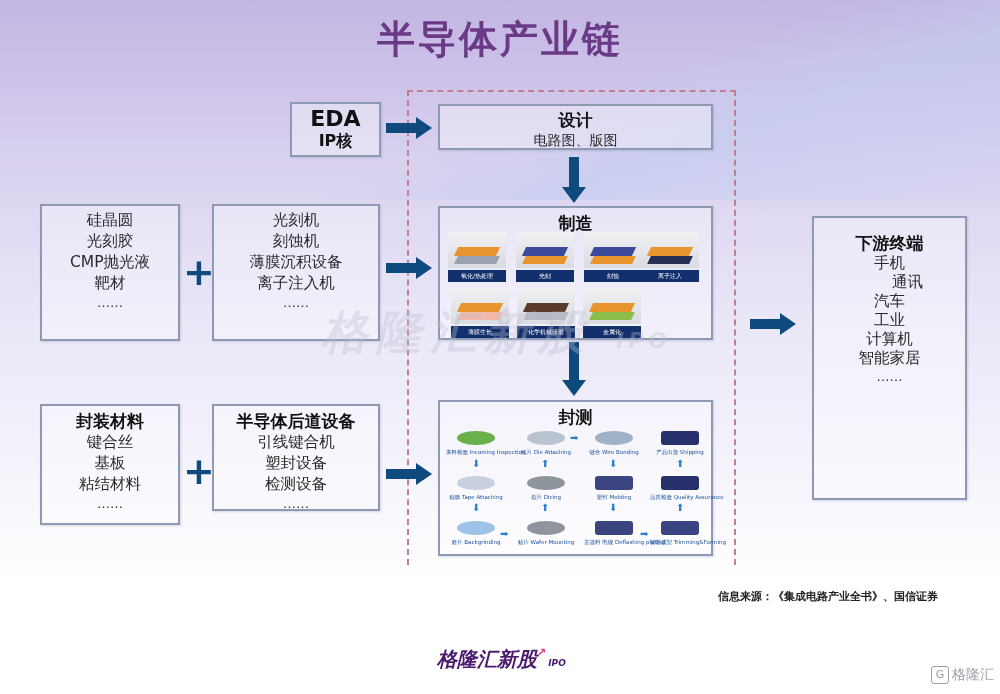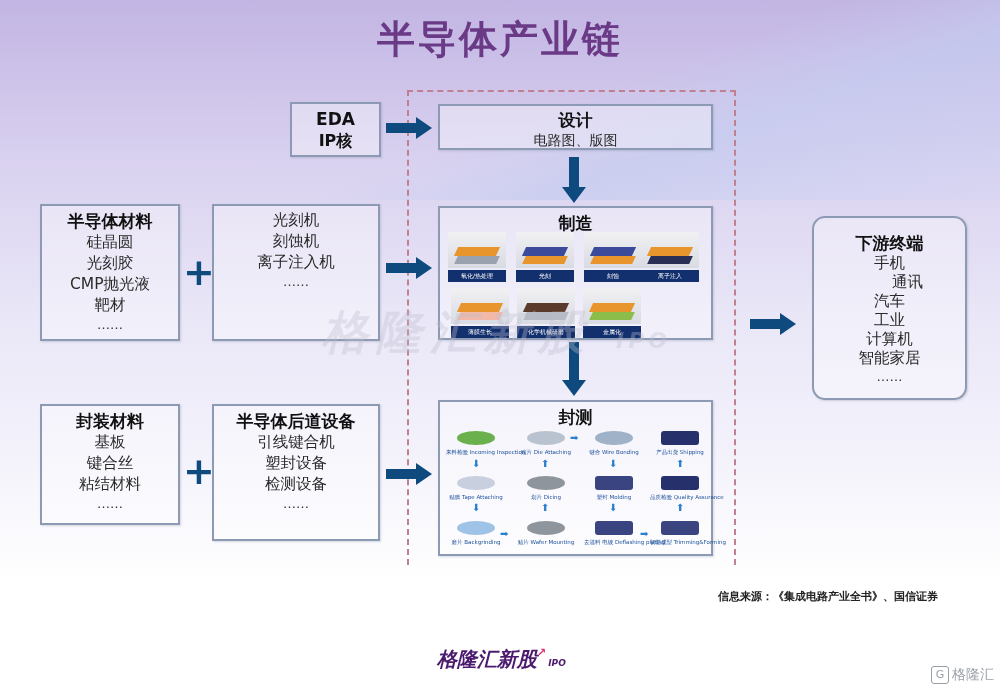--- a/index.html
+++ b/index.html
@@ -52,21 +52,21 @@
 </head>
 <body>
 
 <div class="bg-wedge"></div>
 
 <div class="title">半导体产业链</div>
 
 <div class="dashed"></div>
 
 <div class="box" style="left:290px; top:102px; width:91px; height:55px; padding-top:4px;">
-  <div class="head" style="font-size:17px;">EDA</div>
+  <div class="head" style="font-size:22px;">EDA</div>
   <div class="head" style="font-size:16px;">IP核</div>
 </div>
 
 <svg class="arrow" style="left:386px; top:116px;" width="48" height="24" viewBox="0 0 48 24">
   <rect x="0" y="7" width="32" height="10" fill="#0f4a7e"></rect>
     <polygon points="30,1 46,12 30,23" fill="#0f4a7e"></polygon>
 </svg>
 
 <div class="box" style="left:438px; top:104px; width:275px; height:46px; padding-top:3px;">
   <div class="head">设计</div>
@@ -197,71 +197,71 @@
     <span style="position: absolute; left: 676px; top: 458px; font-size: 10px; color: rgb(42, 127, 208);">⬆</span>
     <span style="position: absolute; left: 472px; top: 502px; font-size: 10px; color: rgb(42, 127, 208);">⬇</span>
     <span style="position: absolute; left: 541px; top: 502px; font-size: 10px; color: rgb(42, 127, 208);">⬆</span>
     <span style="position: absolute; left: 609px; top: 502px; font-size: 10px; color: rgb(42, 127, 208);">⬇</span>
     <span style="position: absolute; left: 676px; top: 502px; font-size: 10px; color: rgb(42, 127, 208);">⬆</span>
     <span style="position: absolute; left: 500px; top: 528px; font-size: 10px; color: rgb(42, 127, 208);">➡</span>
     <span style="position: absolute; left: 640px; top: 528px; font-size: 10px; color: rgb(42, 127, 208);">➡</span>
   </div>
 
 <div class="box" style="left:40px; top:204px; width:140px; height:137px; padding-top:4px;">
-  <div class="head">半导体材料</div>
   <div class="line">硅晶圆</div>
   <div class="line">光刻胶</div>
   <div class="line">CMP抛光液</div>
   <div class="line">靶材</div>
   <div class="dots">……</div>
 </div>
 
 <div class="plus" style="left:183px; top:253px;">+</div>
 
 <div class="box" style="left:212px; top:204px; width:168px; height:137px; padding-top:4px;">
   <div class="line">光刻机</div>
   <div class="line">刻蚀机</div>
+  <div class="line">薄膜沉积设备</div>
   <div class="line">离子注入机</div>
   <div class="dots">……</div>
 </div>
 
 <svg class="arrow" style="left:386px; top:256px;" width="48" height="24" viewBox="0 0 48 24">
   <rect x="0" y="7" width="32" height="10" fill="#0f4a7e"></rect>
     <polygon points="30,1 46,12 30,23" fill="#0f4a7e"></polygon>
 </svg>
 
 <div class="box" style="left:40px; top:404px; width:140px; height:121px; padding-top:4px;">
   <div class="head">封装材料</div>
+  <div class="line">键合丝</div>
   <div class="line">基板</div>
-  <div class="line">键合丝</div>
   <div class="line">粘结材料</div>
   <div class="dots">……</div>
 </div>
 
 <div class="plus" style="left:183px; top:452px;">+</div>
 
-<div class="box" style="left:212px; top:404px; width:168px; height:137px; padding-top:4px;">
+<div class="box" style="left:212px; top:404px; width:168px; height:107px; padding-top:4px;">
   <div class="head">半导体后道设备</div>
   <div class="line">引线键合机</div>
   <div class="line">塑封设备</div>
   <div class="line">检测设备</div>
   <div class="dots">……</div>
 </div>
 
 <svg class="arrow" style="left:386px; top:462px;" width="48" height="24" viewBox="0 0 48 24">
   <rect x="0" y="7" width="32" height="10" fill="#0f4a7e"></rect>
     <polygon points="30,1 46,12 30,23" fill="#0f4a7e"></polygon>
 </svg>
 
 <svg class="arrow" style="left:750px; top:312px;" width="48" height="24" viewBox="0 0 48 24">
   <rect x="0" y="7" width="32" height="10" fill="#0f4a7e"></rect>
     <polygon points="30,1 46,12 30,23" fill="#0f4a7e"></polygon>
 </svg>
 
-<div class="box" style="left:812px; top:216px; width:155px; height:184px; padding-top:14px;border-radius:13px;">
+<div class="box" style="left:812px; top:216px; width:155px; height:284px; padding-top:14px;">
   <div class="head">下游终端</div>
   <div class="line" style="line-height:19px;">手机</div>
   <div class="line" style="line-height:19px;padding-left:36px;">通讯</div>
   <div class="line" style="line-height:19px;">汽车</div>
   <div class="line" style="line-height:19px;">工业</div>
   <div class="line" style="line-height:19px;">计算机</div>
   <div class="line" style="line-height:19px;">智能家居</div>
   <div class="dots">……</div>
 </div>
 

